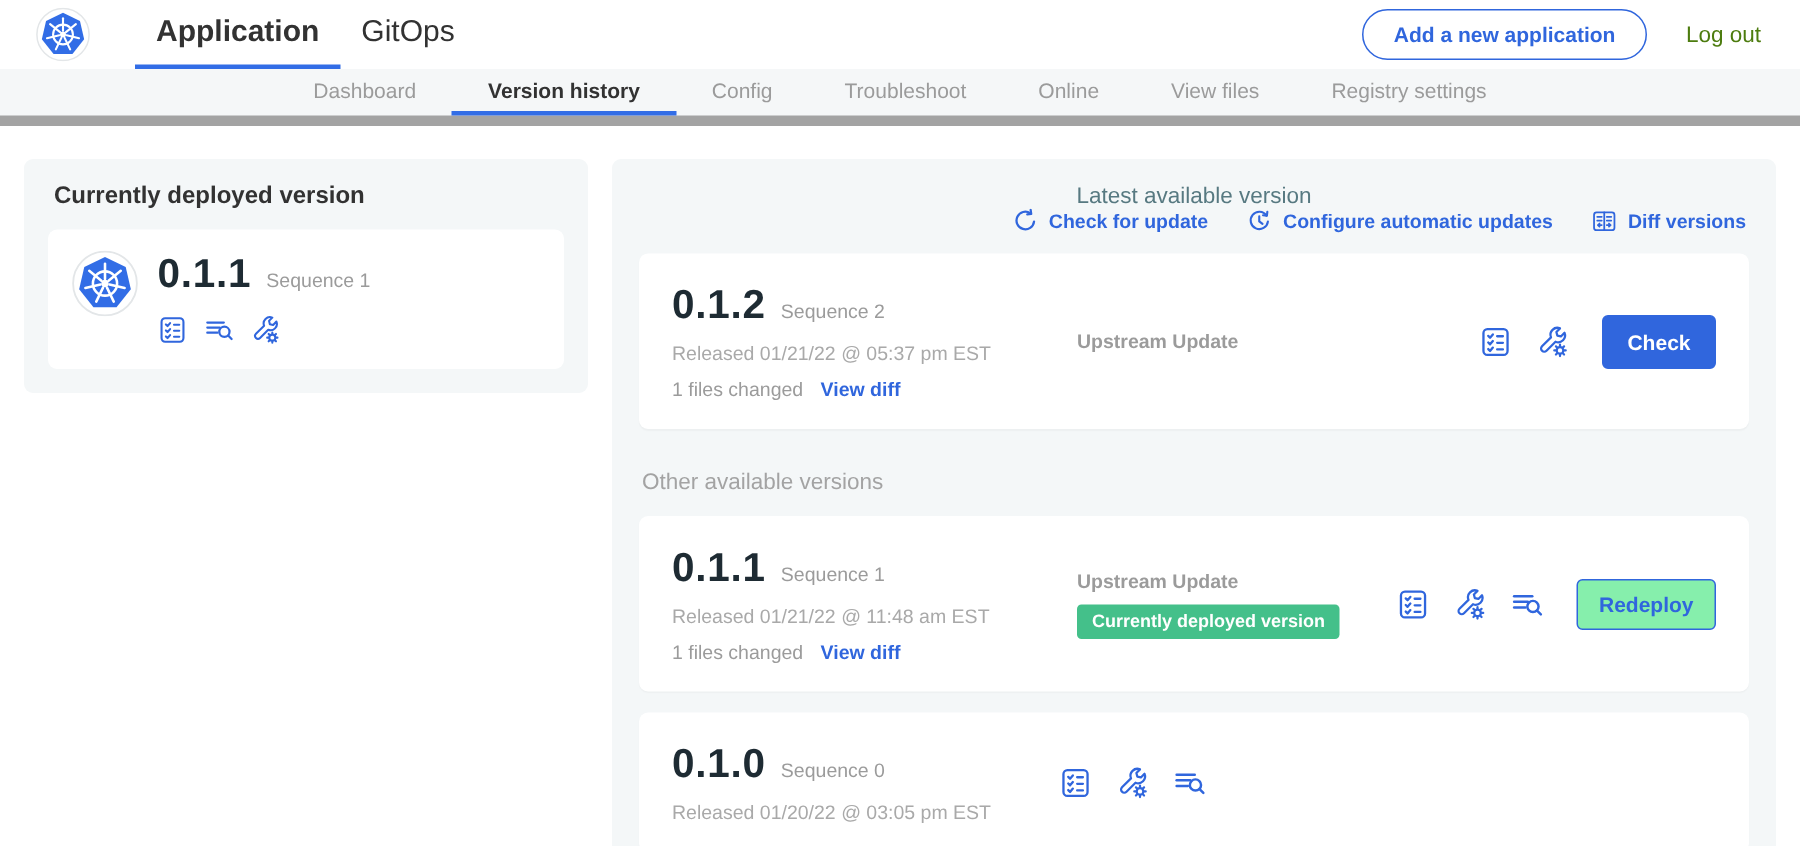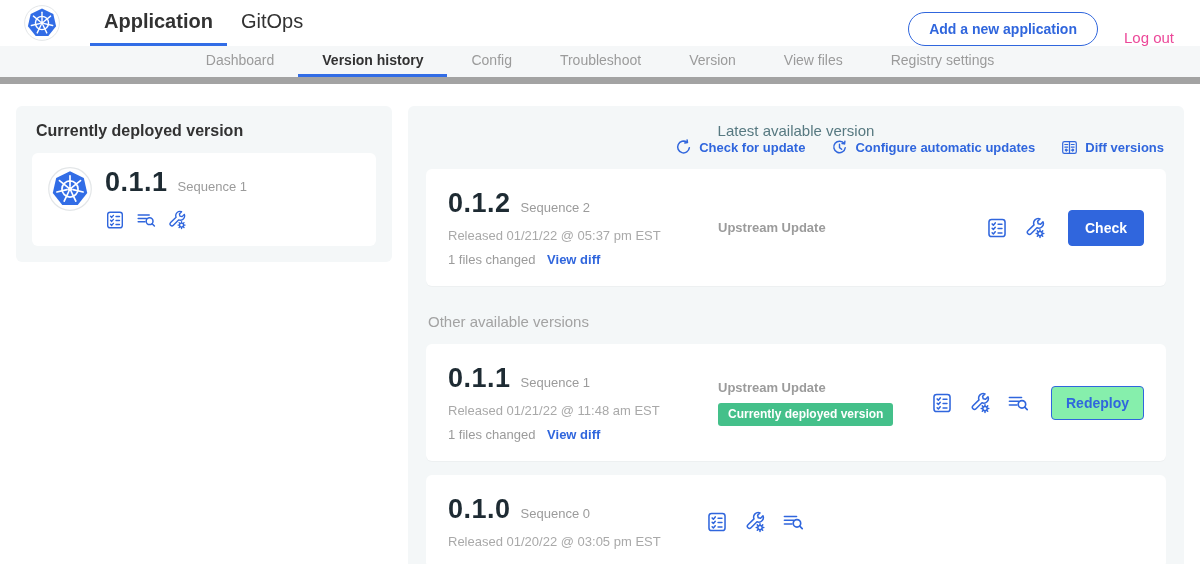--- a/index.html
+++ b/index.html
@@ -7,23 +7,23 @@
   body { font-family: "Liberation Sans", sans-serif; color: #323232; }
 
   
   .header { height: 46px; display: flex; align-items: stretch; padding: 0 26px 0 24px; background: #fff; }
   .logo-wrap { align-self: center; width: 36px; height: 36px; }
   .logo-wrap svg { width: 36px; height: 36px; display: block; }
   .header-tabs { display: flex; margin-left: 30px; }
   .header-tab { display: flex; align-items: center; padding: 0 14px; font-size: 20px; font-weight: 600; color: #323232; cursor: pointer; border-bottom: 3px solid transparent; }
   .header-tab.active { border-bottom-color: #326de6; }
   .header-tab.inactive { font-weight: 500; }
-  .header-right { margin-left: auto; display: flex; align-items: flex-end; gap: 26px; }
+  .header-right { margin-left: auto; display: flex; align-items: center; gap: 26px; }
   .pill-btn { border: 1px solid #3066dd; color: #3066dd; background: #fff; font-family: inherit; font-size: 14px; font-weight: 700; padding: 8px 20px; border-radius: 999px; cursor: pointer; }
-  .logout { font-size: 15px; color: #ec4899; cursor: pointer; }
+  .logout { font-size: 15px; color: #4d7c0f; cursor: pointer; }
 
   
   .subnav { height: 38px; background: #f5f7f8; border-bottom: 7px solid #a3a3a3; display: flex; justify-content: center; }
   .subnav-tab { display: flex; align-items: center; padding: 0 24px; font-size: 14px; color: #9b9b9b; cursor: pointer; border-bottom: 3px solid transparent; }
   .subnav-tab.active { color: #323232; font-weight: 700; border-bottom-color: #326de6; }
 
   
   .main { display: flex; align-items: flex-start; gap: 16px; padding: 22px 16px 0 16px; }
   .panel { background: #f4f7f8; border-radius: 6px; }
   .left-panel { width: 376px; padding: 14px 16px 16px; flex: none; }
@@ -91,21 +91,21 @@
     <button class="pill-btn">Add a new application</button>
     <span class="logout">Log out</span>
   </div>
 </div>
 
 <div class="subnav">
   <div class="subnav-tab">Dashboard</div>
   <div class="subnav-tab active">Version history</div>
   <div class="subnav-tab">Config</div>
   <div class="subnav-tab">Troubleshoot</div>
-  <div class="subnav-tab">Version</div>
+  <div class="subnav-tab">Online</div>
   <div class="subnav-tab">View files</div>
   <div class="subnav-tab">Registry settings</div>
 </div>
 
 <div class="main">
 
   <div class="panel left-panel">
     <div class="panel-title">Currently deployed version</div>
     <div class="deployed-card">
       <div class="card-logo"><span><svg viewBox="0 0 36 36">

